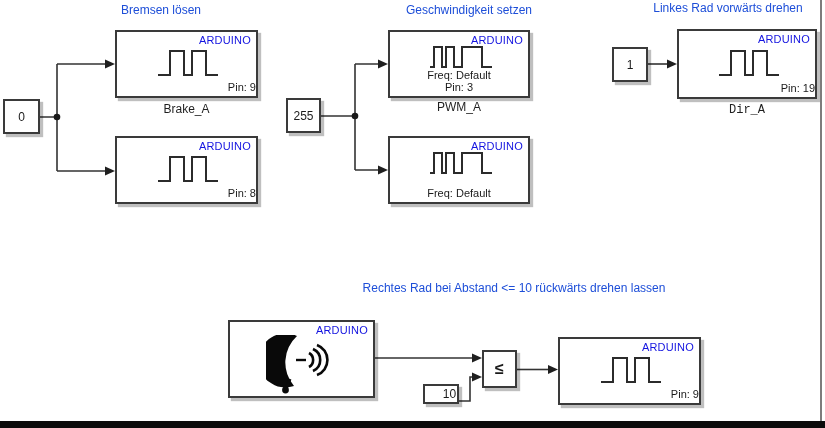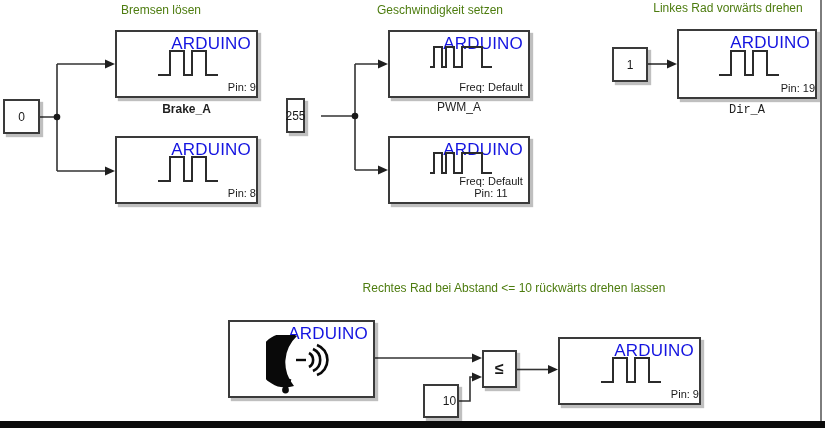--- a/index.html
+++ b/index.html
@@ -2,37 +2,37 @@
 <html><head>
 <meta charset="utf-8">
 <style>
   * { margin:0; padding:0; box-sizing:border-box; }
   html,body { background:#e8e8e8; }
   #canvas {
     position:relative; width:825px; height:428px; background:#ffffff;
     font-family:"Liberation Sans", sans-serif; color:#1a1a1a; overflow:hidden;
   }
   .section-title {
-    position:absolute; text-align:center; font-size:12px; color:#4d7c0f; white-space:nowrap;
+    position:absolute; text-align:center; font-size:12px; color:#1d4ed8; white-space:nowrap;
   }
   .blk {
     position:absolute; background:#ffffff; border:2px solid #3a3a3a;
     box-shadow:3px 3px 1px rgba(0,0,0,0.25);
   }
   .const { display:flex; align-items:center; justify-content:center; font-size:12px; }
   .vendor {
-    position:absolute; top:2px; right:5px; font-size:17px; color:#1414e0; letter-spacing:0.2px;
+    position:absolute; top:2px; right:5px; font-size:11px; color:#1414e0; letter-spacing:0.2px;
   }
   .wave { position:absolute; }
   .pin-text {
     position:absolute; bottom:3px; left:0; width:100%; text-align:right; font-size:11px;
   }
   .pwm-text {
     position:absolute; bottom:3px; left:0; width:100%; text-align:center;
-    font-size:11px; line-height:11.5px;margin-left:32px;
+    font-size:11px; line-height:11.5px;
   }
   .blk-label {
     position:absolute; text-align:center; font-size:12px; color:#1f1f1f; white-space:nowrap;
   }
   .op-sym { display:flex; align-items:center; justify-content:center; font-size:16px; font-weight:bold; }
   #wires { position:absolute; left:0; top:0; }
   #right-border { position:absolute; left:820px; top:0; width:2px; height:421px; background:#7d7d7d; }
   #bottom-bar { position:absolute; left:0; top:421px; width:825px; height:7px; background:#0b0b0b; }
 </style>
 </head>
@@ -70,65 +70,65 @@
     </g>
     <polygon points="482,377 472,372.5 472,381.5" fill="#1f1f1f"></polygon>
 
     <g stroke="#333333" stroke-width="1.6" fill="none">
       <path d="M517,369.5 H548.5"></path>
     </g>
     <polygon points="558,369.5 548,365 548,374" fill="#1f1f1f"></polygon>
   </svg>
 
   <div class="section-title" style="left:61px; top:3px; width:200px;">Bremsen lösen</div>
-  <div class="section-title" style="left:340px; top:3px; width:200px;">Geschwindigkeit setzen</div>
+  <div class="section-title" style="left:332px; top:3px; width:200px;text-align:right;">Geschwindigkeit setzen</div>
   <div class="section-title" style="left:628px; top:1px; width:200px;">Linkes Rad vorwärts drehen</div>
   <div class="section-title" style="left:314px; top:281px; width:400px;">Rechtes Rad bei Abstand &lt;= 10 rückwärts drehen lassen</div>
 
   <div class="blk const" style="left:3px; top:99px; width:37px; height:35px;">0</div>
-  <div class="blk const" style="left:286px; top:98px; width:19px; height:35px;text-align:right;">255</div>
+  <div class="blk const" style="left:286px; top:98px; width:35px; height:35px;text-align:right;">255</div>
   <div class="blk const" style="left:612px; top:47px; width:36px; height:35px;">1</div>
-  <div class="blk const" style="left:423px; top:384px; width:36px; height:34px;padding-left:17px;">10</div>
+  <div class="blk const" style="left:423px; top:384px; width:36px; height:20px;padding-left:17px;">10</div>
 
   <div class="blk" style="left:115px; top:30px; width:143px; height:68px;">
     <span class="vendor">ARDUINO</span>
     <svg class="wave" style="left:40px; top:15px;" width="62" height="32" viewBox="0 0 62 32">
       <polyline points="1,28 13,28 13,4 27,4 27,28 35,28 35,4 49,4 49,28 61,28" stroke="#2b2b2b" stroke-width="2" fill="none"></polyline>
     </svg>
     <div class="pin-text">Pin: 9</div>
   </div>
-  <div class="blk-label" style="left:115px; top:102px; width:143px;font-weight:bold;">Brake_A</div>
+  <div class="blk-label" style="left:115px; top:102px; width:143px;">Brake_A</div>
 
   <div class="blk" style="left:115px; top:136px; width:143px; height:68px;">
     <span class="vendor">ARDUINO</span>
     <svg class="wave" style="left:40px; top:15px;" width="62" height="32" viewBox="0 0 62 32">
       <polyline points="1,28 13,28 13,4 27,4 27,28 35,28 35,4 49,4 49,28 61,28" stroke="#2b2b2b" stroke-width="2" fill="none"></polyline>
     </svg>
     <div class="pin-text">Pin: 8</div>
   </div>
 
   <div class="blk" style="left:388px; top:30px; width:142px; height:68px;">
     <span class="vendor">ARDUINO</span>
     <svg class="wave" style="left:39px; top:12px;" width="64" height="26" viewBox="0 0 64 26">
       <polyline points="1,23 5,23 5,3 13,3 13,23 17,23 17,3 25,3 25,23 33,23 33,3 53,3 53,23 63,23" stroke="#2b2b2b" stroke-width="2" fill="none"></polyline>
     </svg>
     <div class="pwm-text">
       <div>Freq: Default</div>
+      <div>Pin: 3</div>
     </div>
   </div>
   <div class="blk-label" style="left:388px; top:100px; width:142px;">PWM_A</div>
 
   <div class="blk" style="left:388px; top:136px; width:142px; height:68px;">
     <span class="vendor">ARDUINO</span>
     <svg class="wave" style="left:39px; top:12px;" width="64" height="26" viewBox="0 0 64 26">
       <polyline points="1,23 5,23 5,3 13,3 13,23 17,23 17,3 25,3 25,23 33,23 33,3 53,3 53,23 63,23" stroke="#2b2b2b" stroke-width="2" fill="none"></polyline>
     </svg>
     <div class="pwm-text">
       <div>Freq: Default</div>
-      <div>Pin: 11</div>
     </div>
   </div>
 
   <div class="blk" style="left:677px; top:29px; width:140px; height:70px;">
     <span class="vendor">ARDUINO</span>
     <svg class="wave" style="left:39px; top:16px;" width="62" height="32" viewBox="0 0 62 32">
       <polyline points="1,28 13,28 13,4 27,4 27,28 35,28 35,4 49,4 49,28 61,28" stroke="#2b2b2b" stroke-width="2" fill="none"></polyline>
     </svg>
     <div class="pin-text">Pin: 19</div>
   </div>

